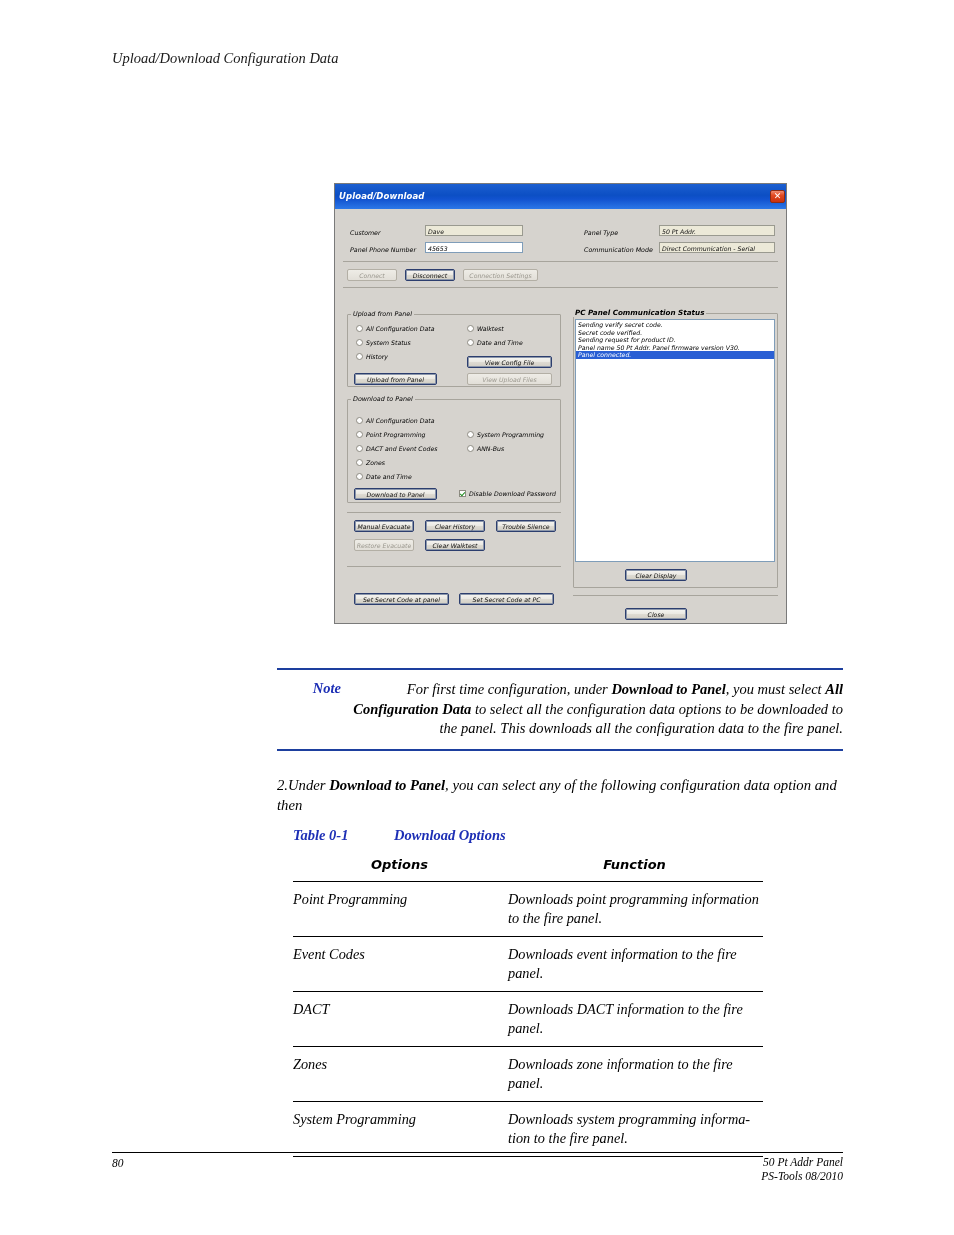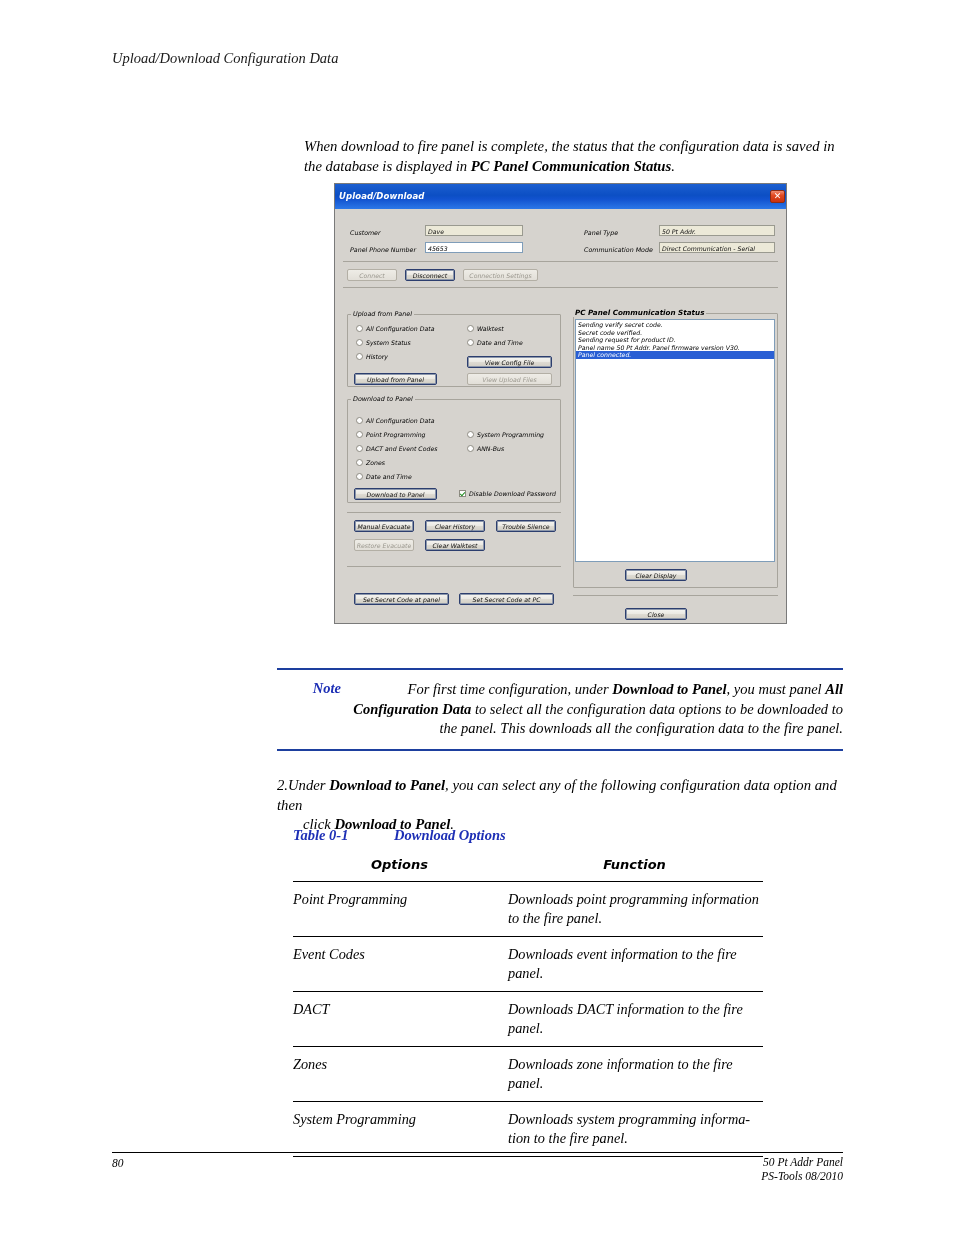--- a/index.html
+++ b/index.html
@@ -192,23 +192,20 @@
     font-size:11.5px;line-height:14px;
   }
 </style>
 </head>
 <body>
 
 <div class="page">
 
   <div class="running-head">Upload/Download Configuration Data</div>
 
-  <div class="intro">
-    <span>When download to fire panel is complete, the status that the configuration data is saved in the database is displayed in </span><b>PC Panel Communication Status</b><span>.</span>
-  </div>
 
   <div class="dialog">
 
     <div class="titlebar">
       <span class="titlebar-text">Upload/Download</span>
       <span class="close-btn">✕</span>
     </div>
 
     <div class="dlg-body">
 
@@ -328,28 +325,27 @@
 
       <span class="btn focus" style="left:290px;top:399px;width:62px;">Close</span>
 
     </div>
   </div>
 
   <div class="note-wrap">
     <div class="note-rule"></div>
     <div class="note-inner">
       <div class="note-label">Note</div>
-      <div class="note-text"><span>For first time configuration, under </span><b>Download to Panel</b><span>, you must panel </span><b>All Configuration Data</b><span> to select all the configuration data options to be downloaded to the panel. This downloads all the configuration data to the fire panel.</span></div>
+      <div class="note-text"><span>For first time configuration, under </span><b>Download to Panel</b><span>, you must select </span><b>All Configuration Data</b><span> to select all the configuration data options to be downloaded to the panel. This downloads all the configuration data to the fire panel.</span></div>
     </div>
     <div class="note-rule"></div>
   </div>
 
   <div class="step2">
     <span class="body"><span>2.</span><span>Under </span><b>Download to Panel</b><span>, you can select any of the following configuration data option and then</span></span>
-    <span class="l2"><span>click </span><b>Download to Panel</b><span>.</span></span>
   </div>
 
   <div class="tbl-caption">
     <span class="cap-num">Table 0-1</span><span>Download Options</span>
   </div>
 
   <table class="table">
     <thead>
       <tr>
         <th class="c1">Options</th>

